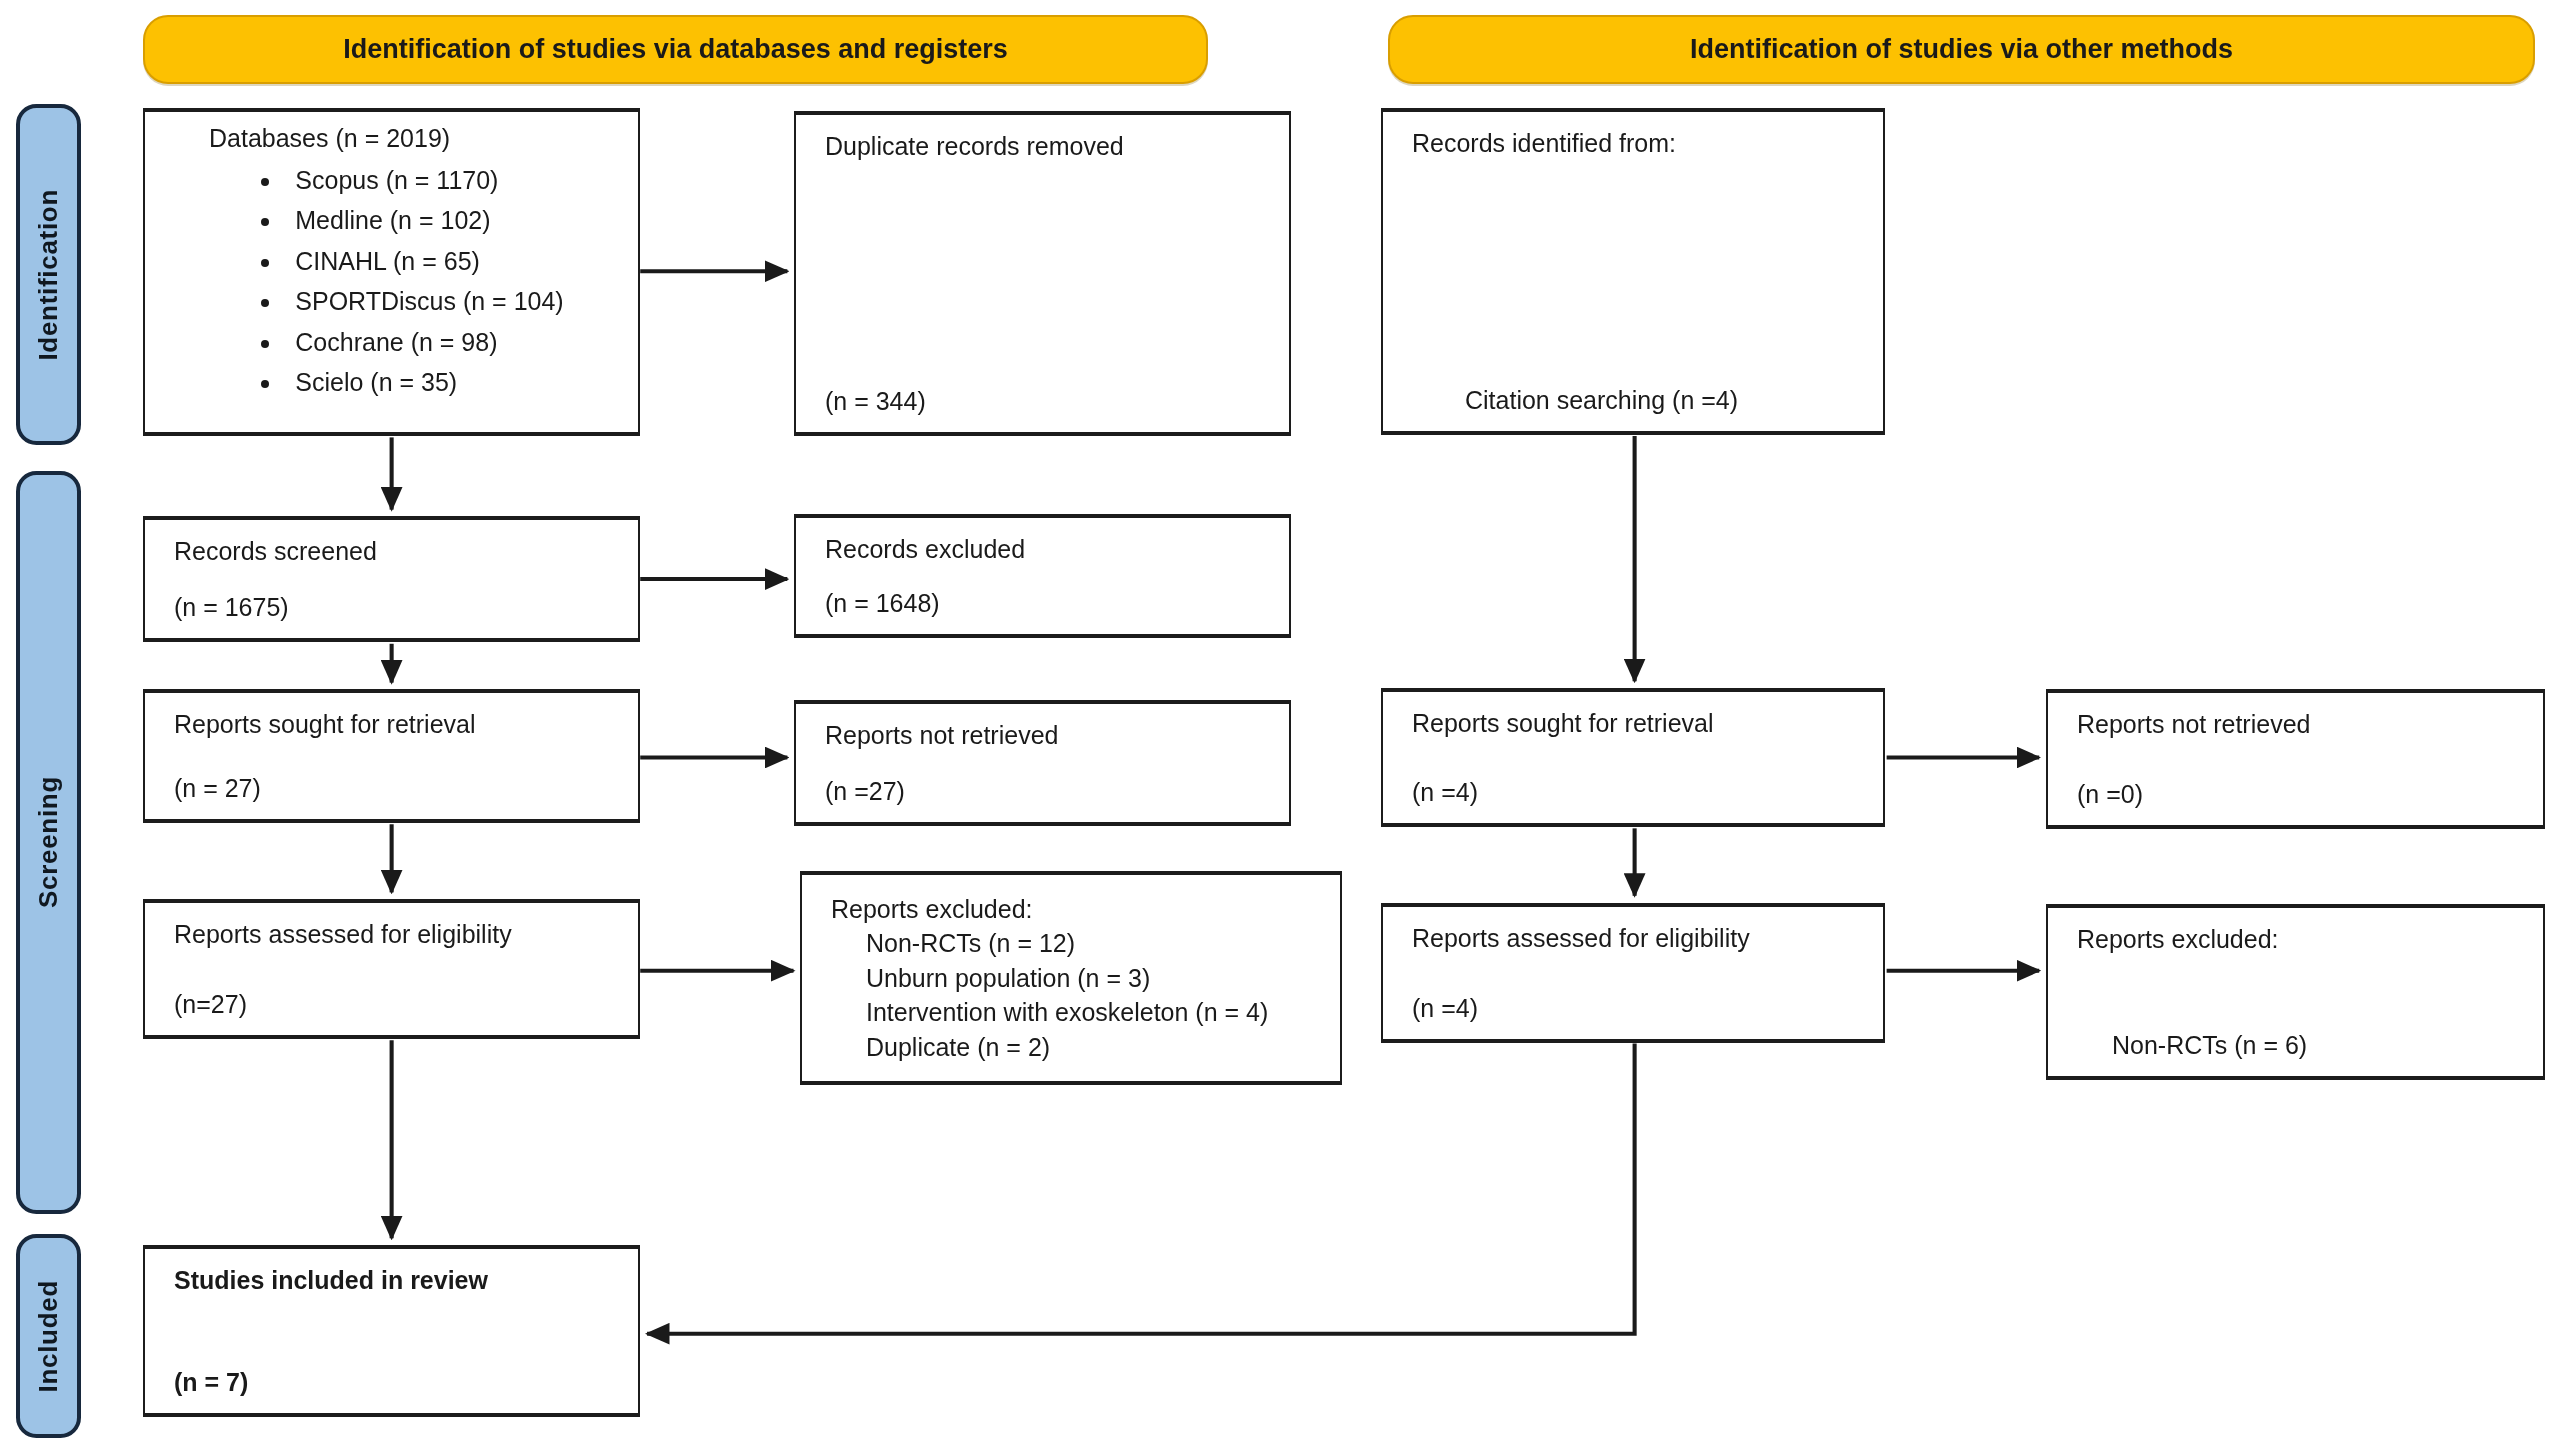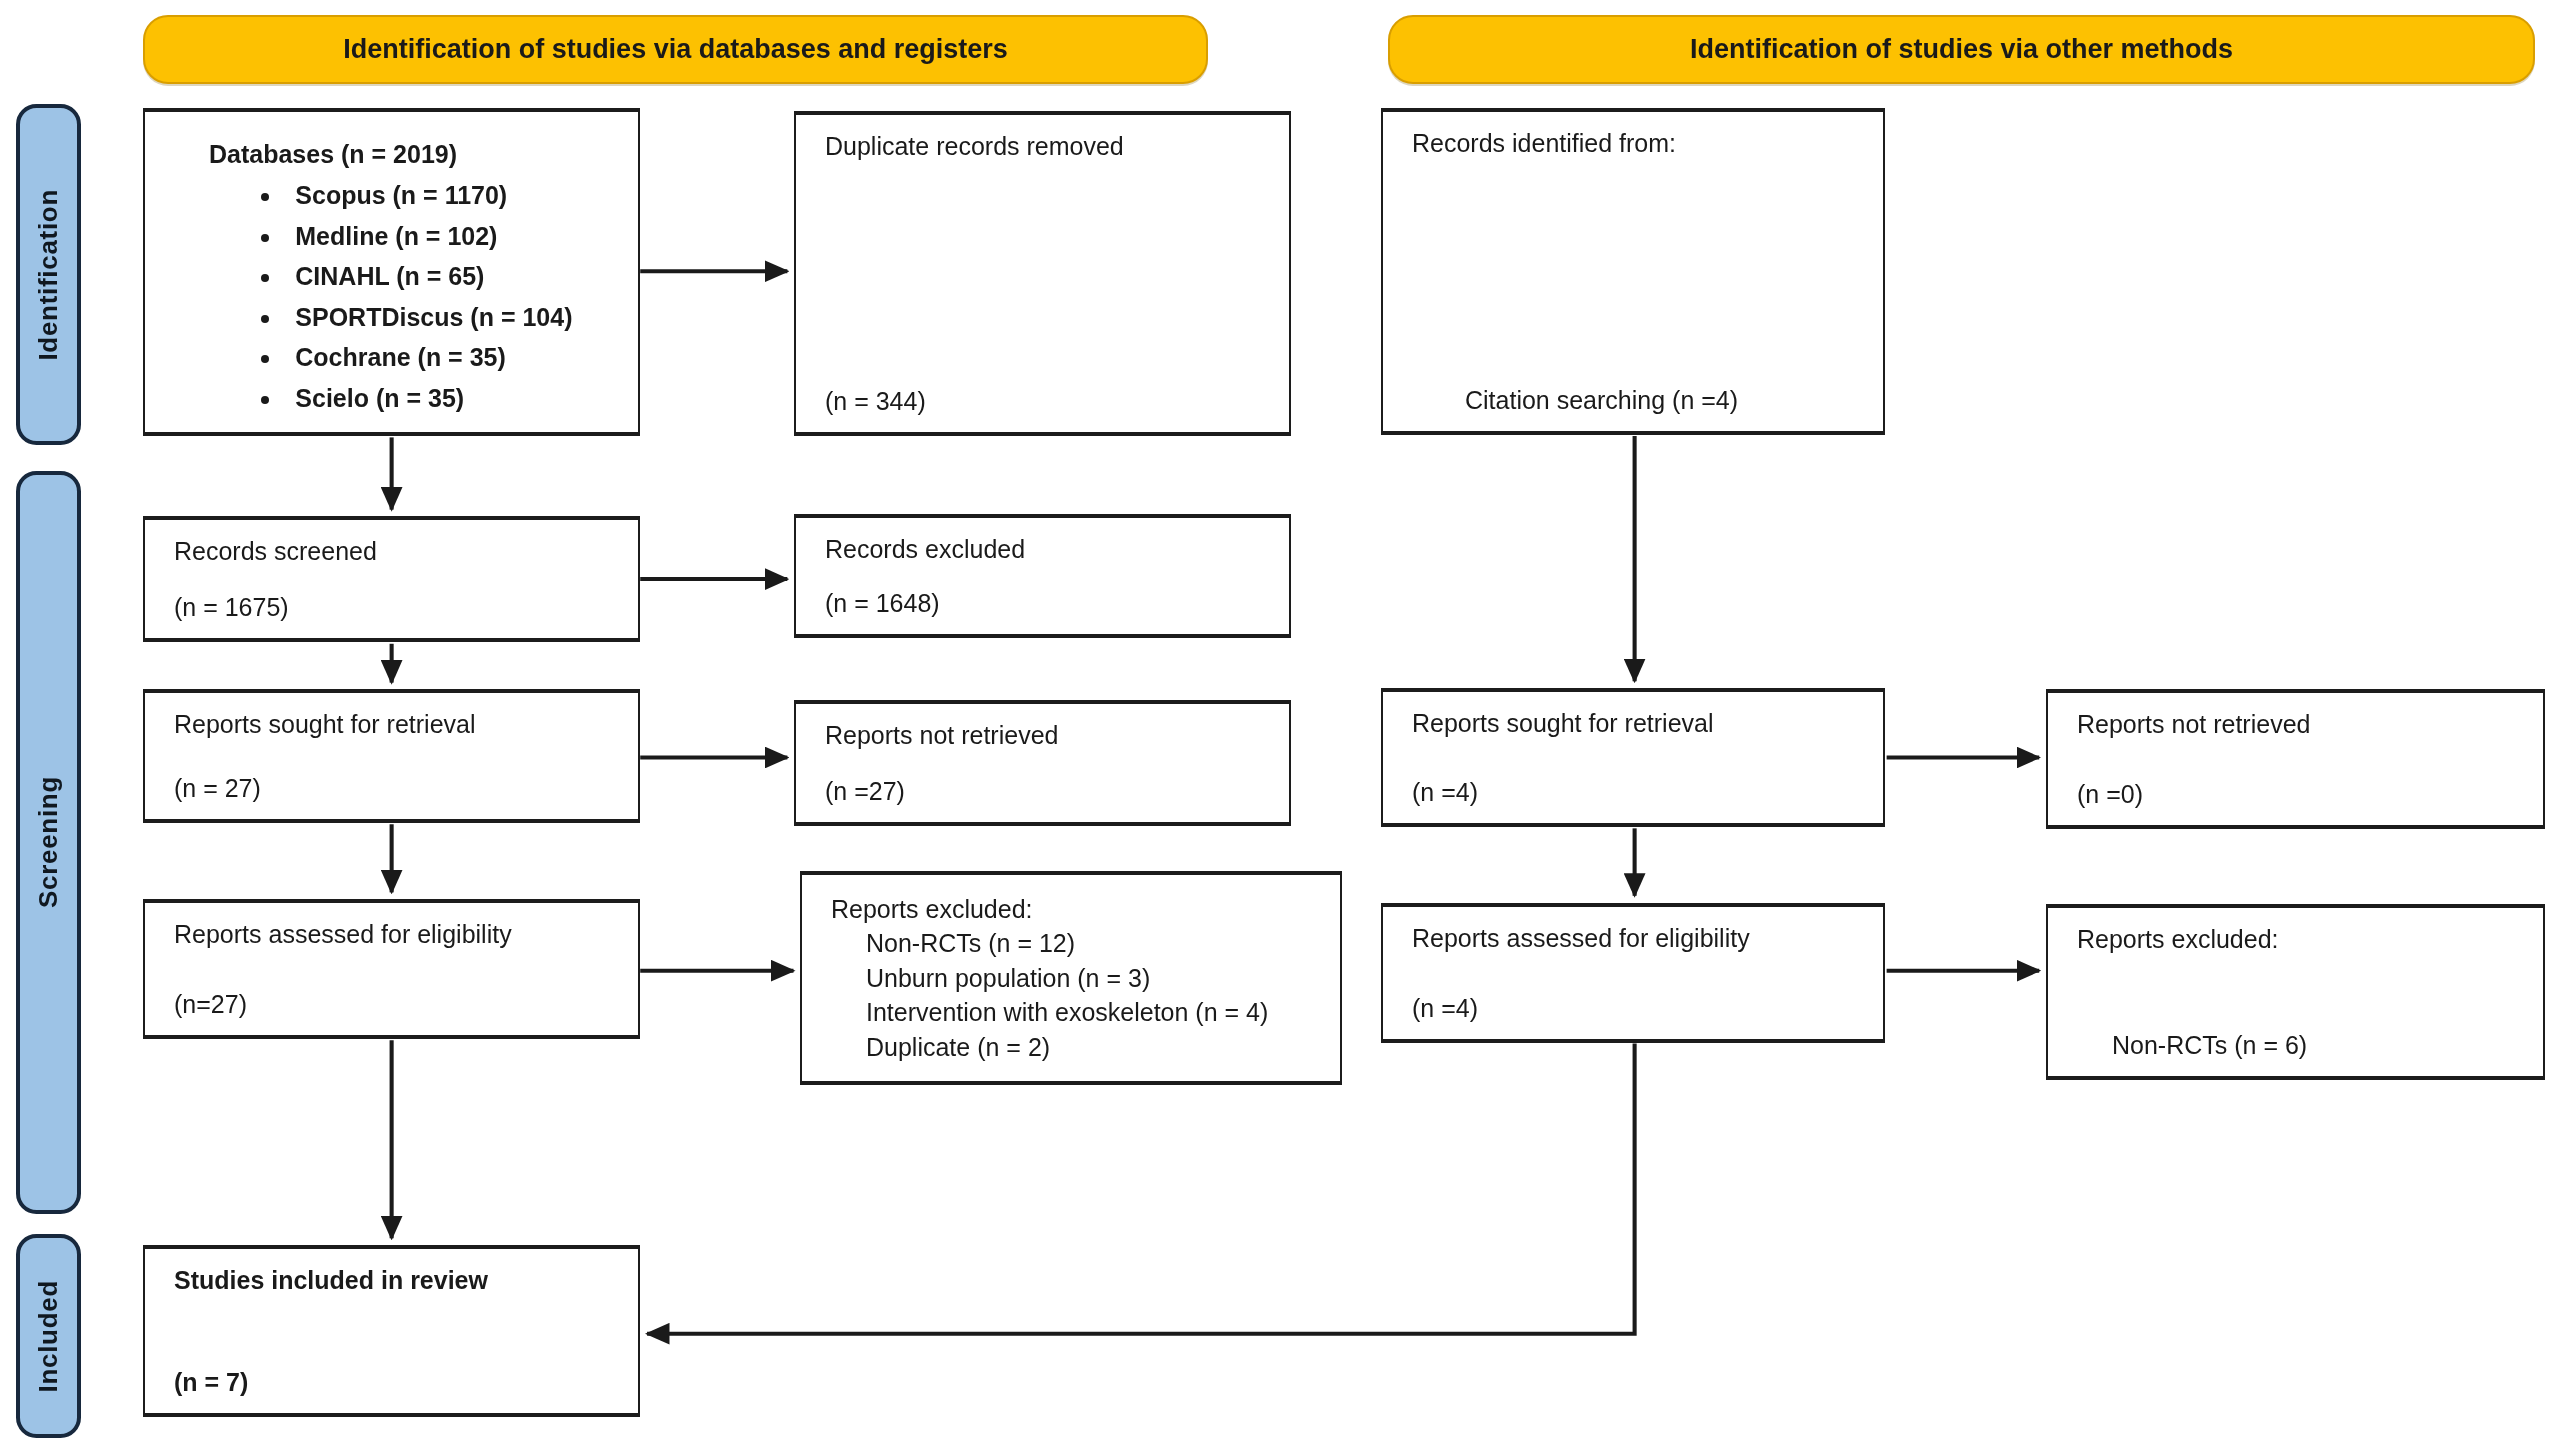--- a/index.html
+++ b/index.html
@@ -49,21 +49,21 @@
     border-width:4.1px 2.7px;
     box-sizing:border-box;
     display:flex;flex-direction:column;justify-content:space-between;
     font-size:25px;line-height:1.38;color:#1a1a1a;
     padding:13.6px 19px 13.6px 29px;
   }
   .box .line{white-space:nowrap;}
   .indent1{padding-left:53px;}
   .reason{padding-left:35px;white-space:nowrap;}
   
-  .box-databases{justify-content:flex-end;padding-top:9px;font-weight:bold;}
+  .box-databases{justify-content:flex-start;padding-top:9px;}
   .db-title{padding-left:35px;margin-bottom:4.1px;}
   ul.db-list{margin:0;padding:0 0 0 109px;list-style:disc;}
   ul.db-list li{line-height:1.62;padding-left:12.3px;}
   
   .b-databases{left:143px;top:108px;width:497px;height:328px;}
   .b-screened{left:143px;top:516px;width:497px;height:126px;}
   .b-sought-db{left:143px;top:689px;width:497px;height:134px;}
   .b-assessed-db{left:143px;top:899px;width:497px;height:140px;}
   .b-included{left:143px;top:1245px;width:497px;height:172px;font-weight:bold;}
   
@@ -125,21 +125,21 @@
     <polyline points="2400,1532 2400,1958 950,1958" marker-end="url(#ah)"></polyline>
   </svg>
 
   <div class="box box-databases b-databases">
     <div class="line db-title">Databases (n = 2019)</div>
     <ul class="db-list">
       <li>Scopus (n = 1170)</li>
       <li>Medline (n = 102)</li>
       <li>CINAHL (n = 65)</li>
       <li>SPORTDiscus (n = 104)</li>
-      <li>Cochrane (n = 35)</li>
+      <li>Cochrane (n = 98)</li>
       <li>Scielo (n = 35)</li>
     </ul>
   </div>
 
   <div class="box b-duplicates">
     <div class="line">Duplicate records removed</div>
     <div class="line">(n = 344)</div>
   </div>
 
   <div class="box b-screened">

